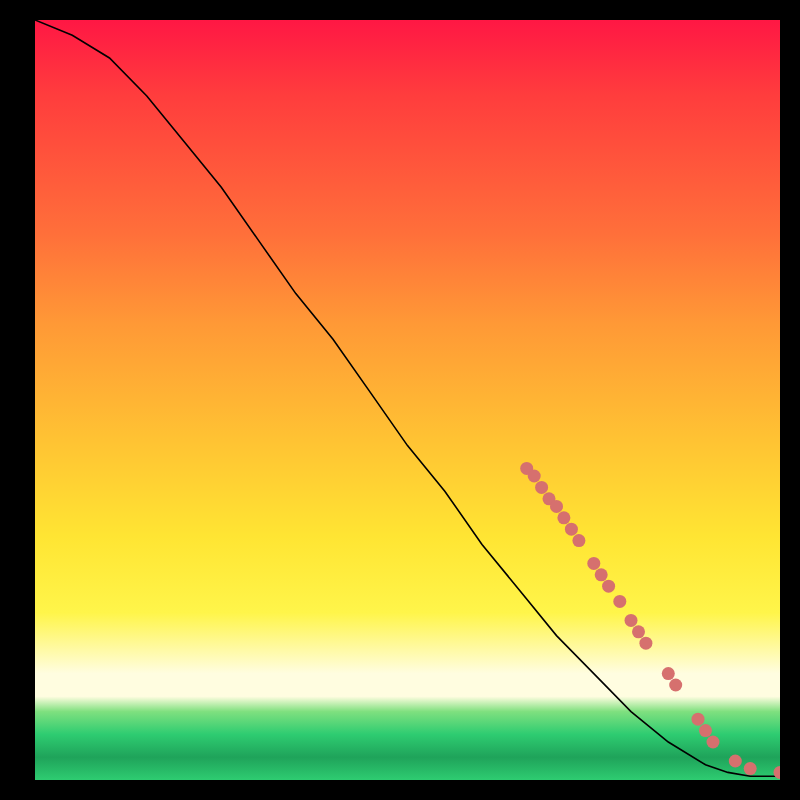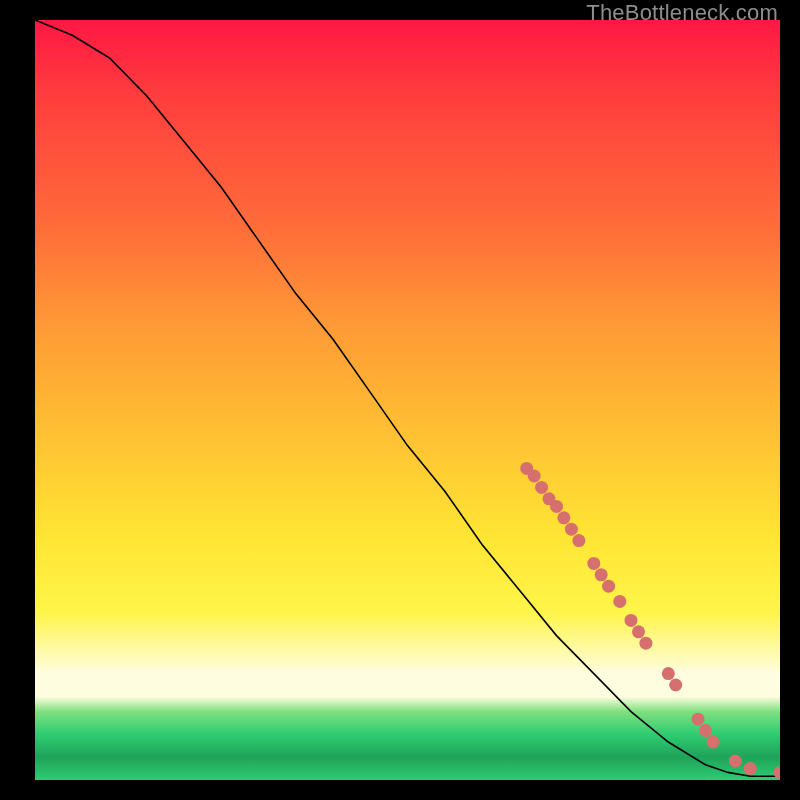--- a/index.html
+++ b/index.html
@@ -87,14 +87,13 @@
           <circle cx="640.7" cy="665.0" r="6.5" fill="#d6706e"></circle>
           <circle cx="663.0" cy="699.2" r="6.5" fill="#d6706e"></circle>
           <circle cx="670.5" cy="710.6" r="6.5" fill="#d6706e"></circle>
           <circle cx="678.0" cy="722.0" r="6.5" fill="#d6706e"></circle>
           <circle cx="700.3" cy="741.0" r="6.5" fill="#d6706e"></circle>
           <circle cx="715.2" cy="748.6" r="6.5" fill="#d6706e"></circle>
           <circle cx="745.0" cy="752.4" r="6.5" fill="#d6706e"></circle>
         </g>
     </svg>
   </div>
-  <div class="watermark">TheBottleneck.com</div>
 </div>
 
 </body></html>

